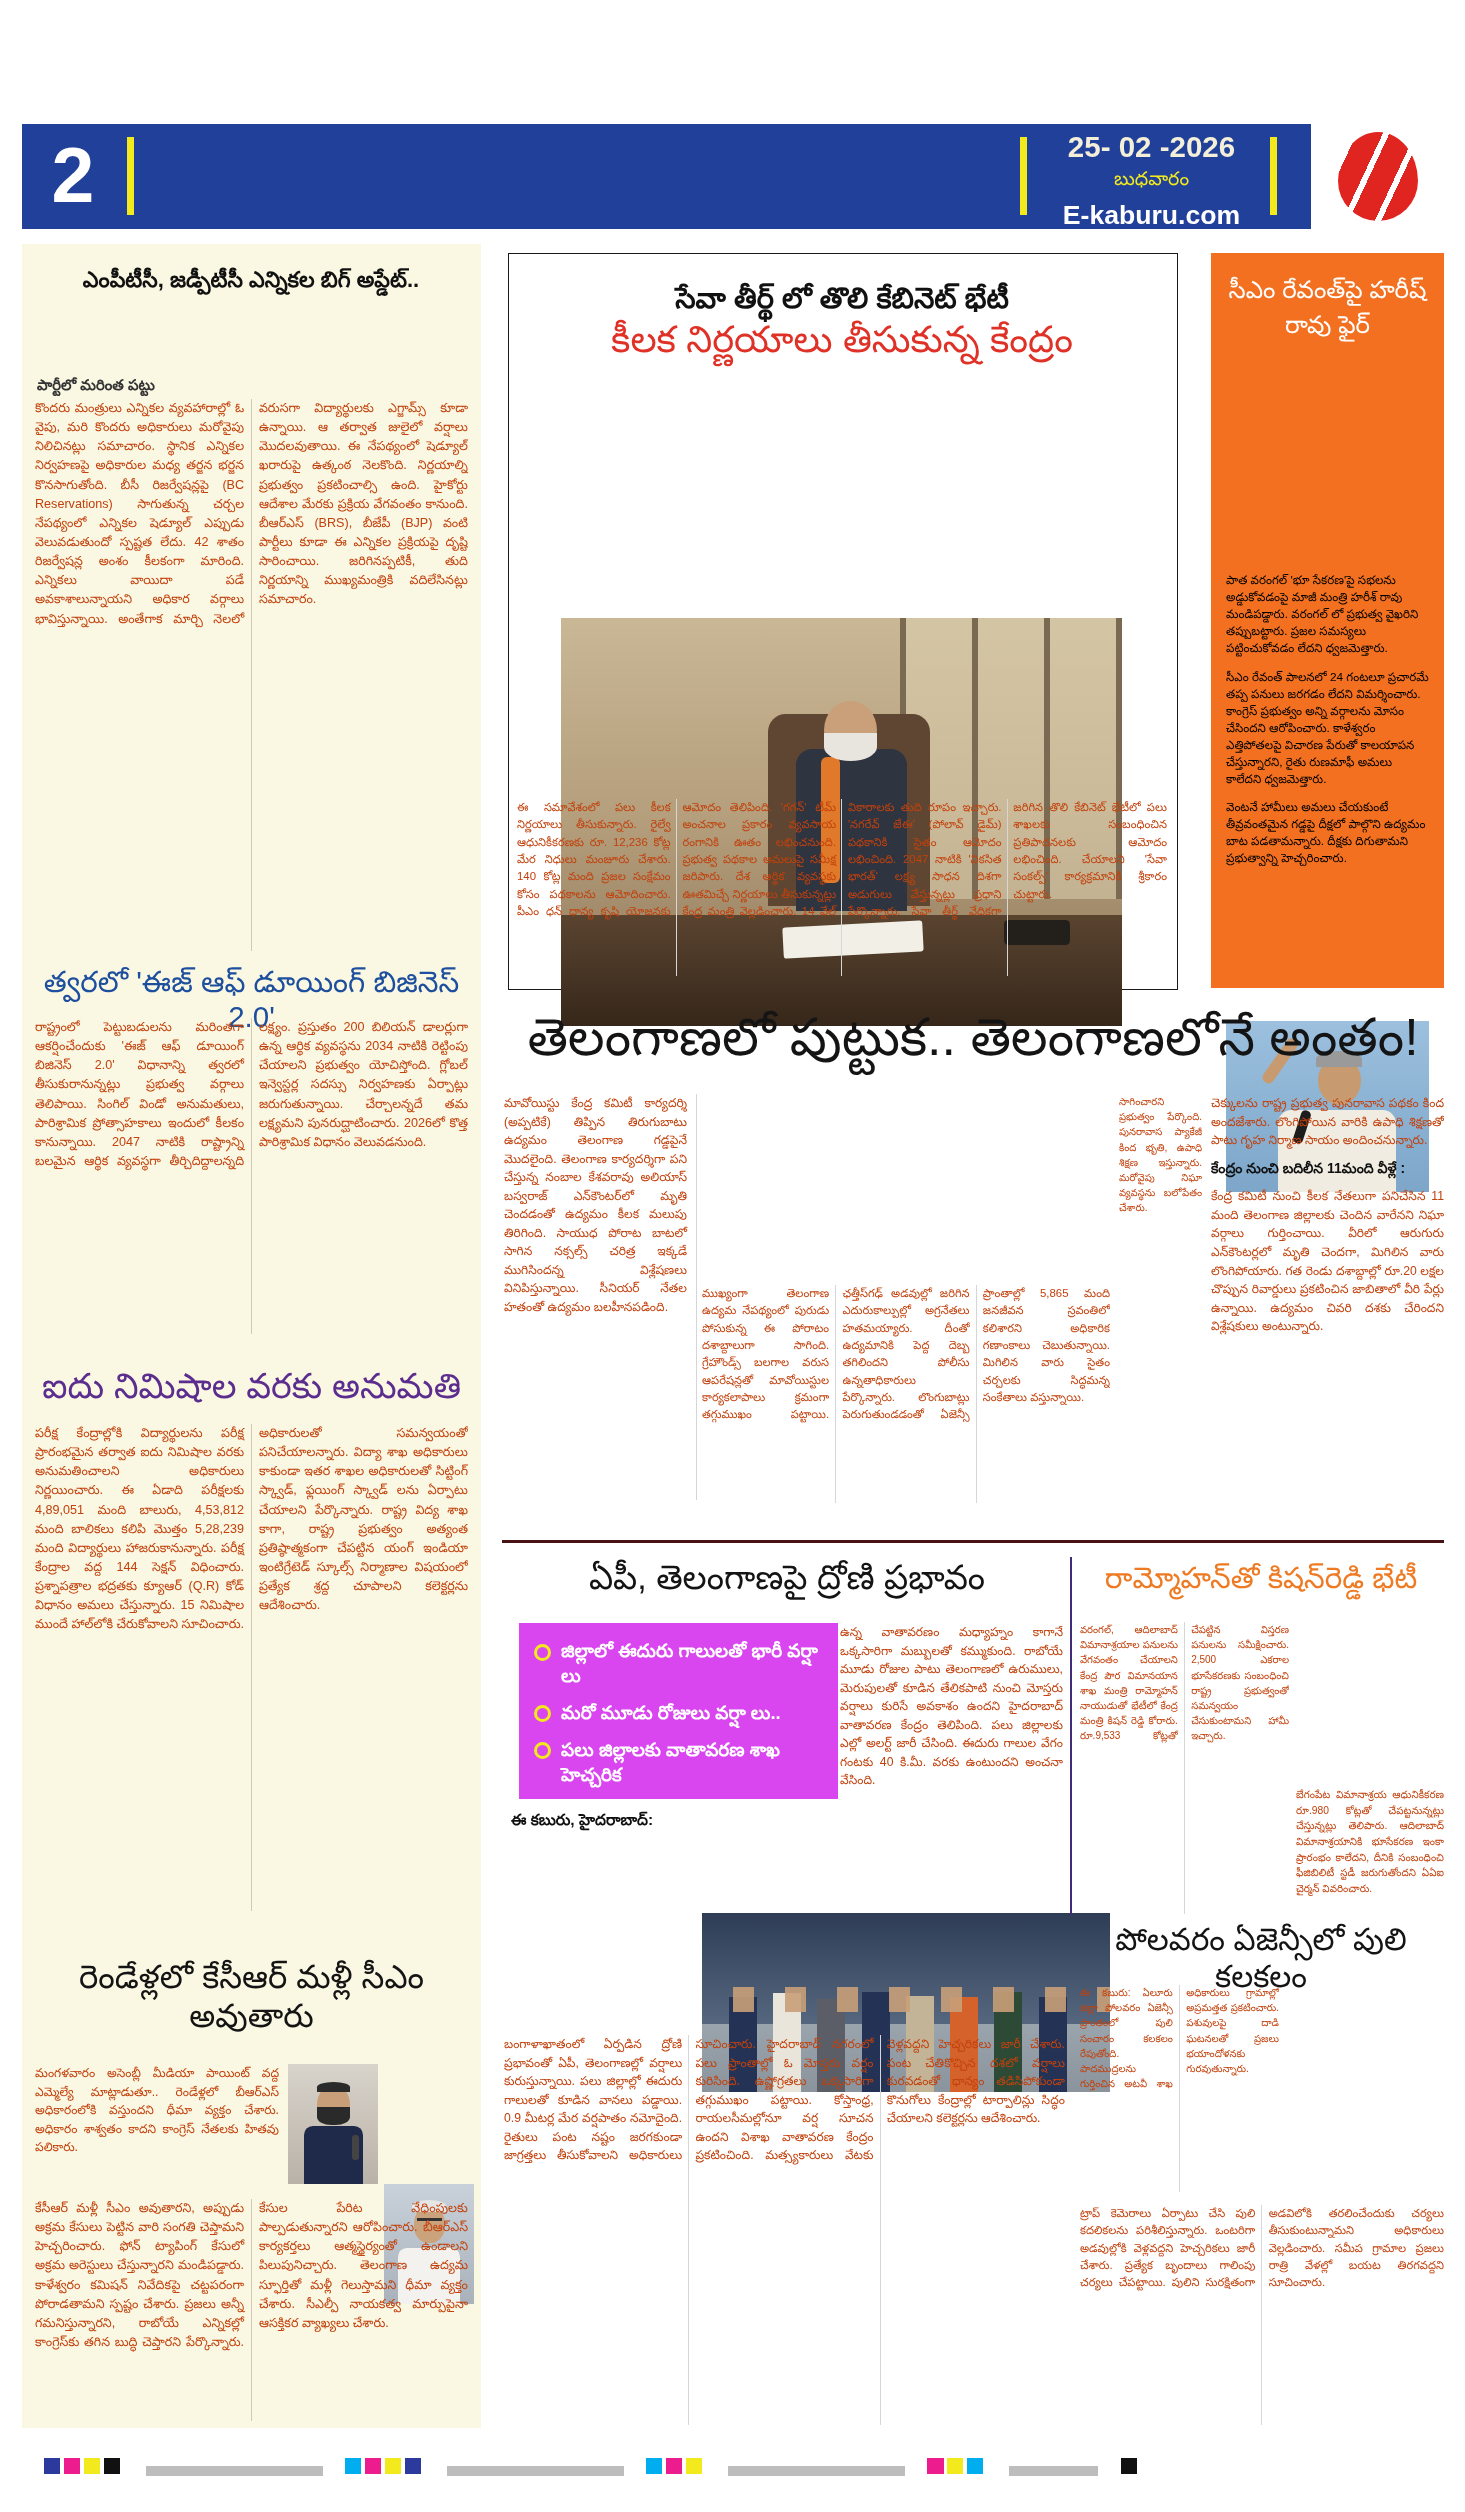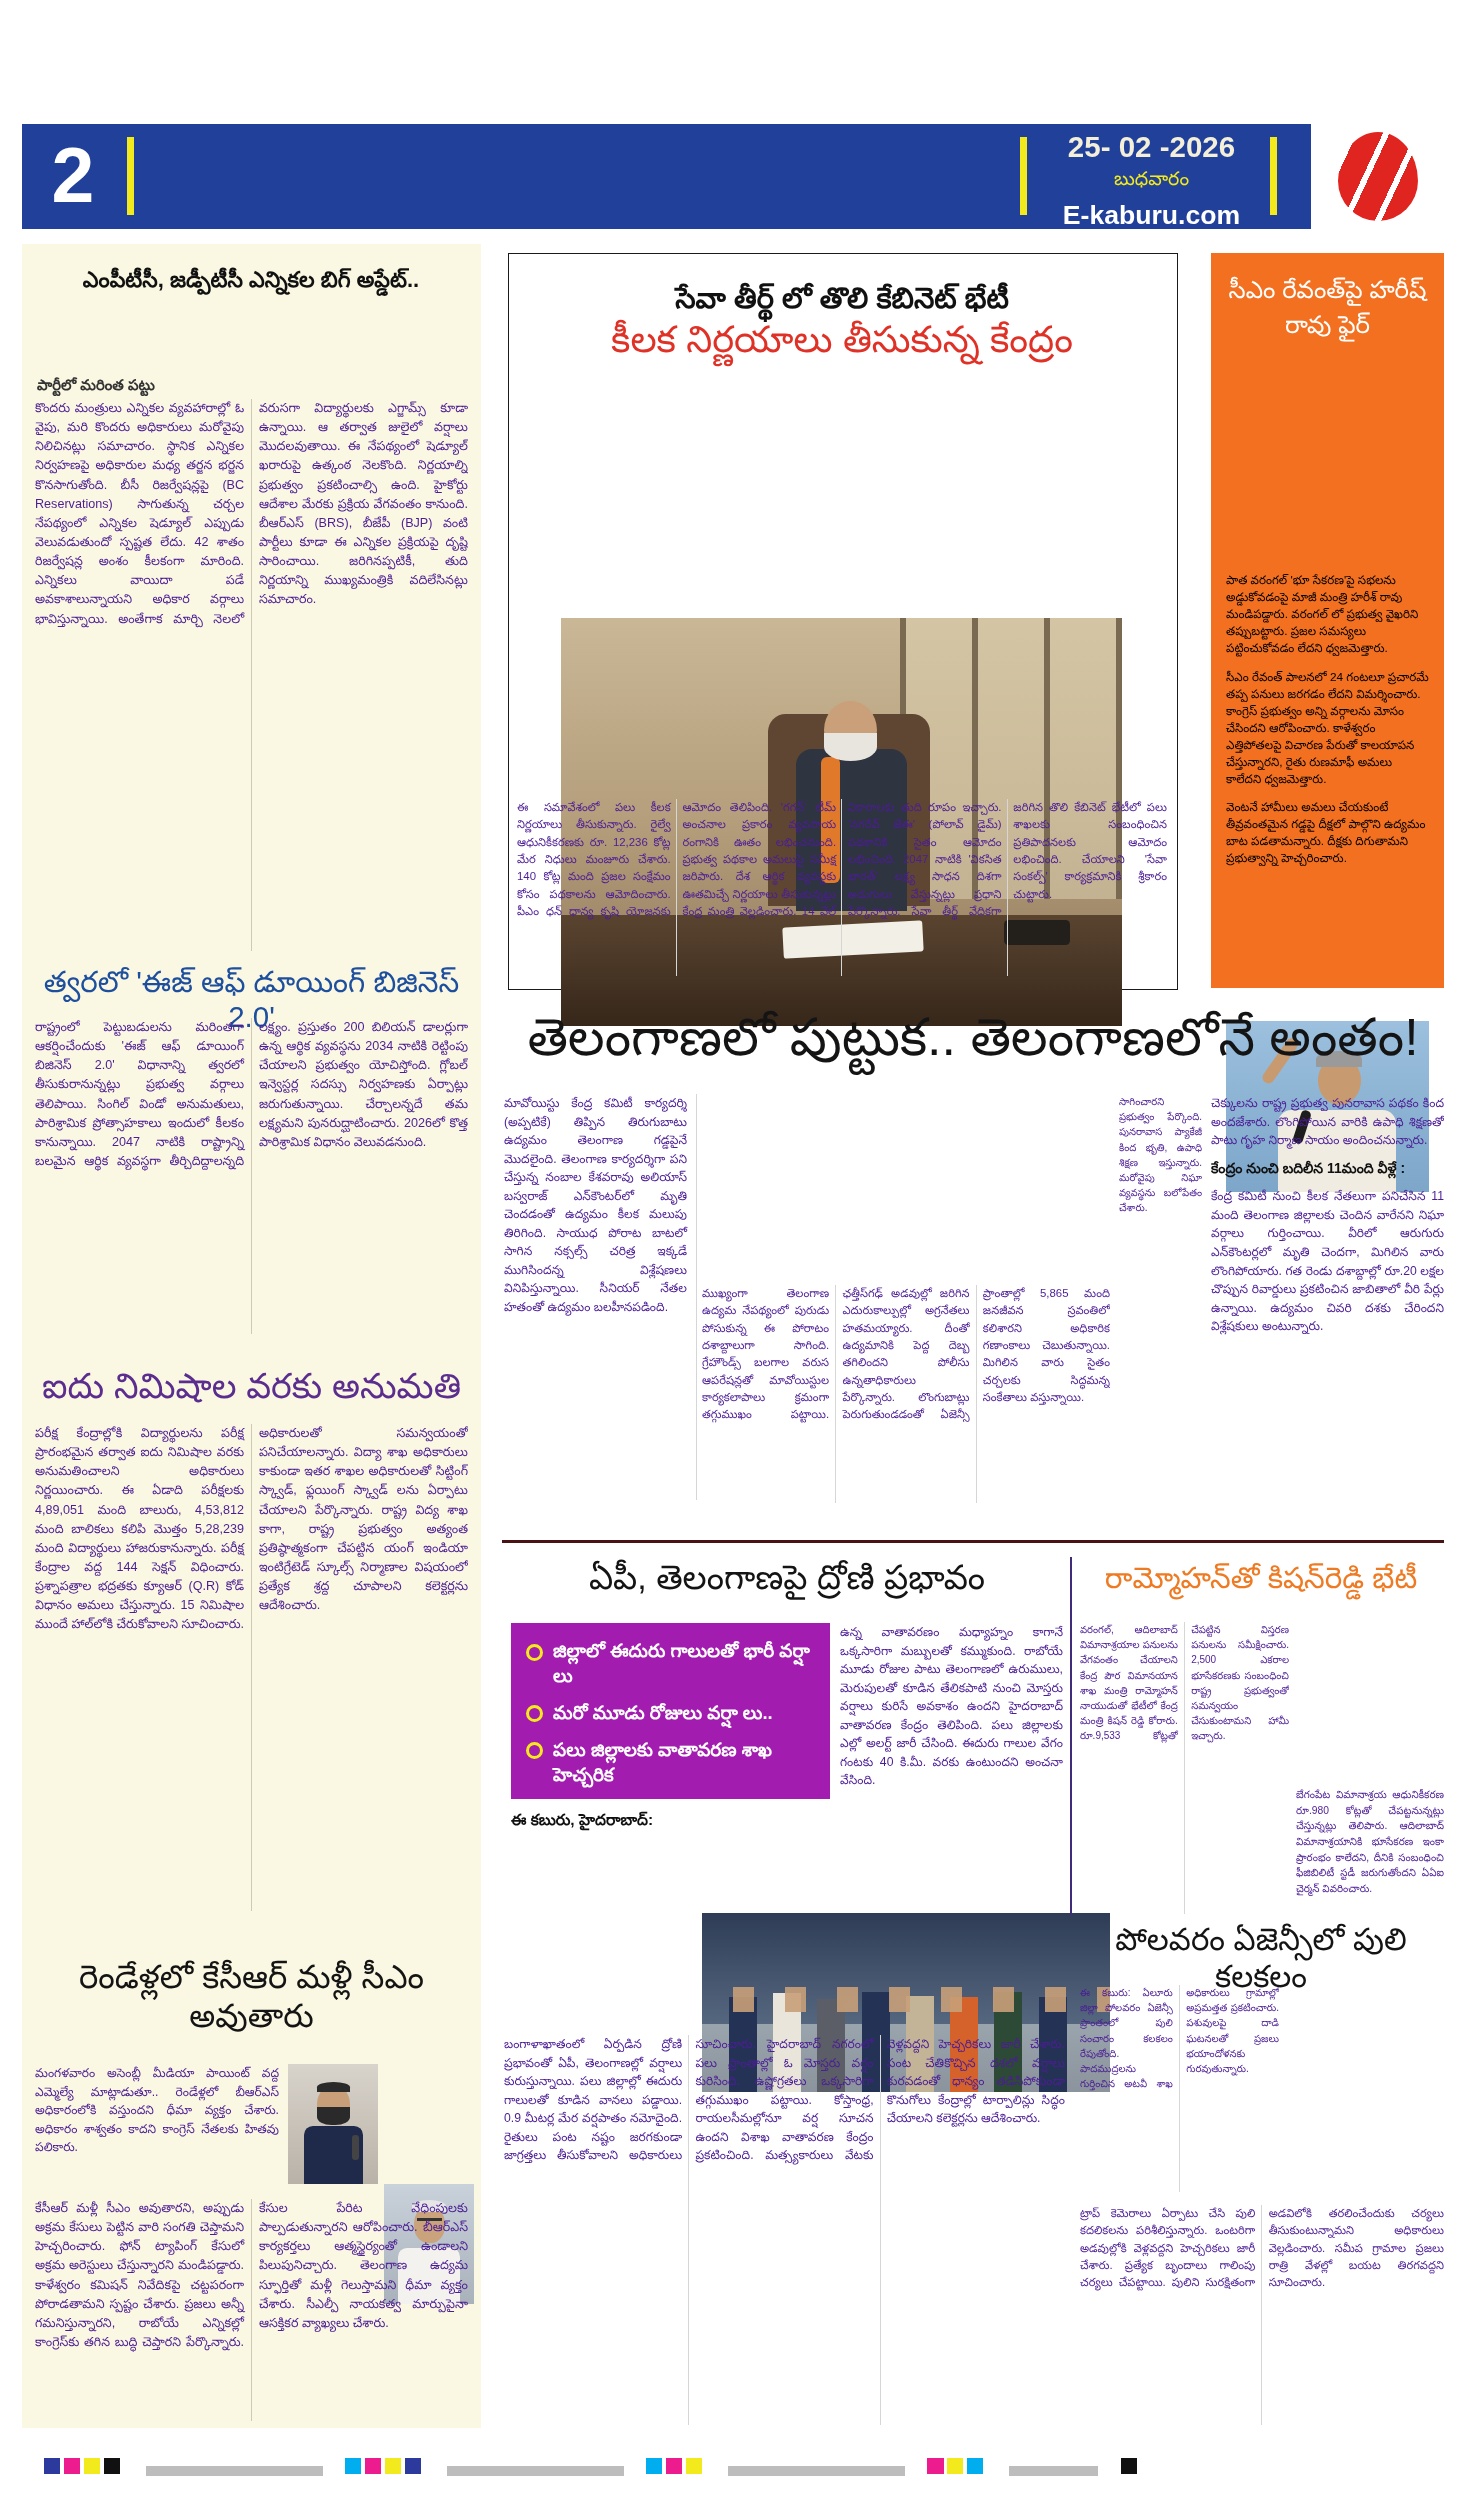--- a/index.html
+++ b/index.html
@@ -17,32 +17,32 @@
   .dateblk .d2{font-size:19px;color:#F2EA1D;margin-top:4.4px;}
   .dateblk .d3{font-size:26.6px;font-weight:bold;color:#ffffff;margin-top:5.9px;}
   .logobox{background:#ffffff;display:flex;align-items:center;justify-content:center;}
   .logoball{width:80px;height:89px;border-radius:50% 50% 50% 50%/55% 55% 45% 45%;
      background:repeating-linear-gradient(115deg,#E02520 0 11.8px,#ffffff 11.8px 17.7px,#E02520 17.7px 29.5px);}
 
   
   .cream{background:#FAF7E2;}
   .kicker{font-weight:bold;color:#111;text-align:center;}
   .hl{font-weight:normal;color:#141414;text-align:center;line-height:1.2;}
-  .body-text{font-size:12.6px;line-height:1.52;color:#4c1d95;text-align:justify;overflow:hidden;}
+  .body-text{font-size:12.6px;line-height:1.52;color:#c2410c;text-align:justify;overflow:hidden;}
   .cols-2{column-count:2;column-gap:14.8px;column-rule:0.7px solid #cfcab6;}
   .cols-2w{column-count:2;column-gap:13.3px;column-rule:0.7px solid #d6d6d6;}
   .cols-3{column-count:3;column-gap:13.3px;column-rule:0.7px solid #d6d6d6;}
   .cols-4{column-count:4;column-gap:11.8px;column-rule:0.7px solid #d6d6d6;}
   .byline{font-weight:bold;color:#101010;}
 
   
   .photo{position:relative;overflow:hidden;}
 
   
-  .bulletbox{background:#a21caf;color:#ffffff;padding:16.2px 14.8px;box-sizing:border-box;}
+  .bulletbox{background:#d946ef;color:#ffffff;padding:16.2px 14.8px;box-sizing:border-box;margin-left:8px;}
   .bulletbox ul{list-style:none;margin:0;padding:0;}
   .bulletbox li{display:flex;gap:10.3px;font-size:18.5px;font-weight:bold;line-height:1.35;margin-bottom:11.8px;}
   .ring{flex:0 0 auto;width:11px;height:11px;border:3px solid #F2EA1D;border-radius:50%;margin-top:4.4px;background:transparent;}
 
   
   .orangecol{background:#F2701F;color:#ffffff;}
 
   .mark{width:16.2px;height:16.2px;display:inline-block;margin-right:3.7px;}
   .graybar{height:10.3px;background:#BDBDBD;}
   .vrule{background:#3F2B7A;}

